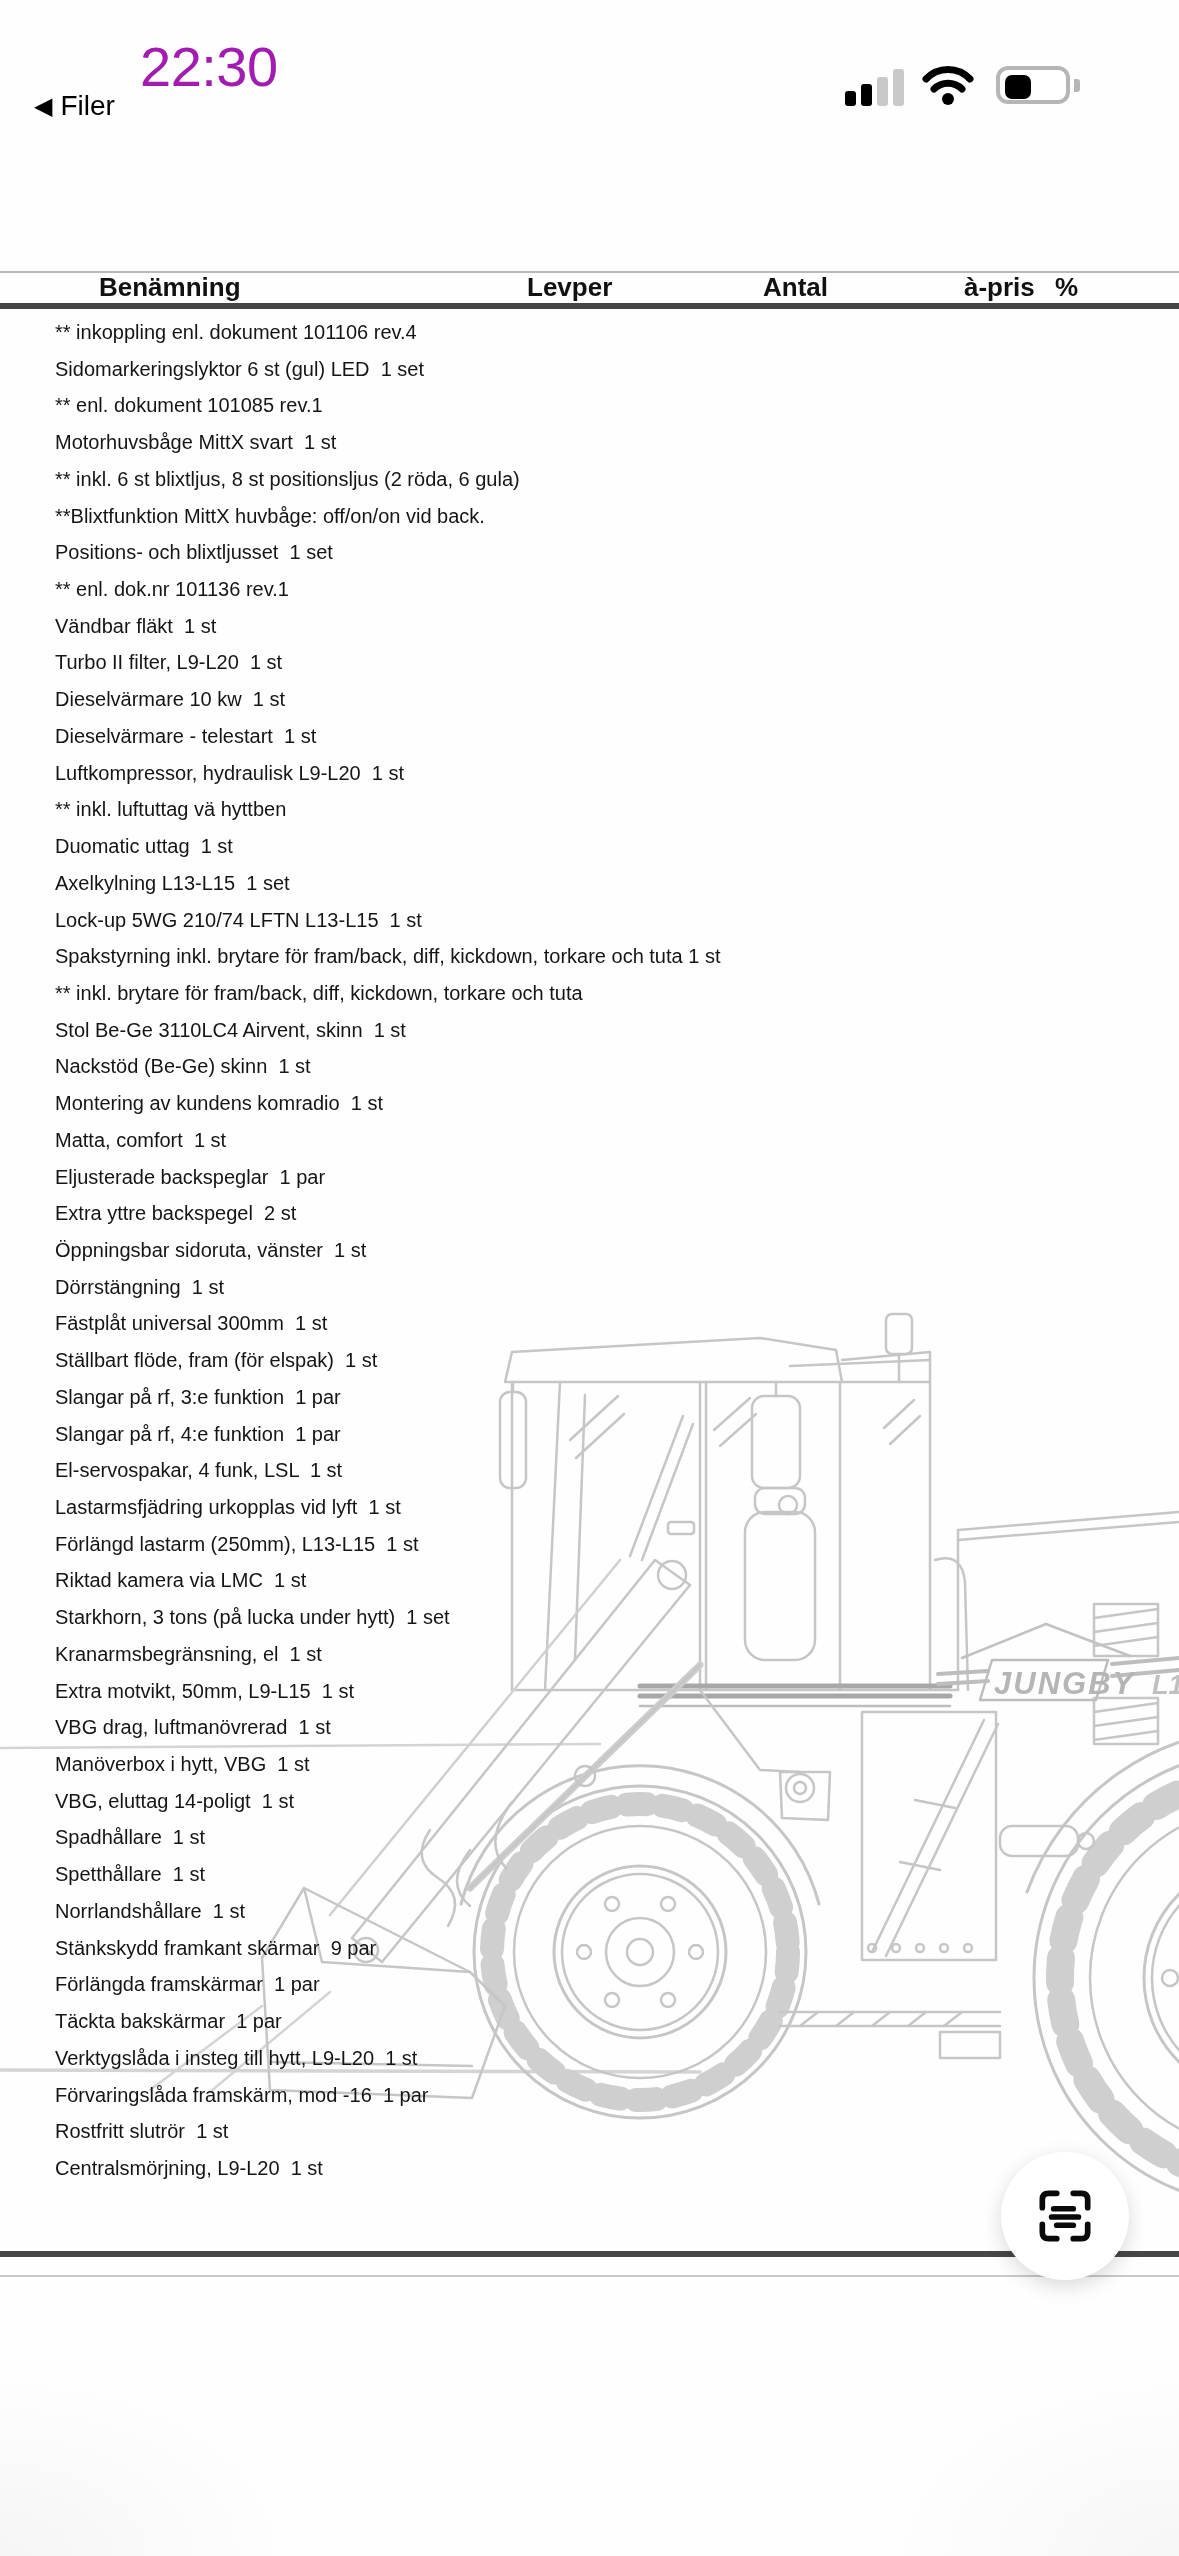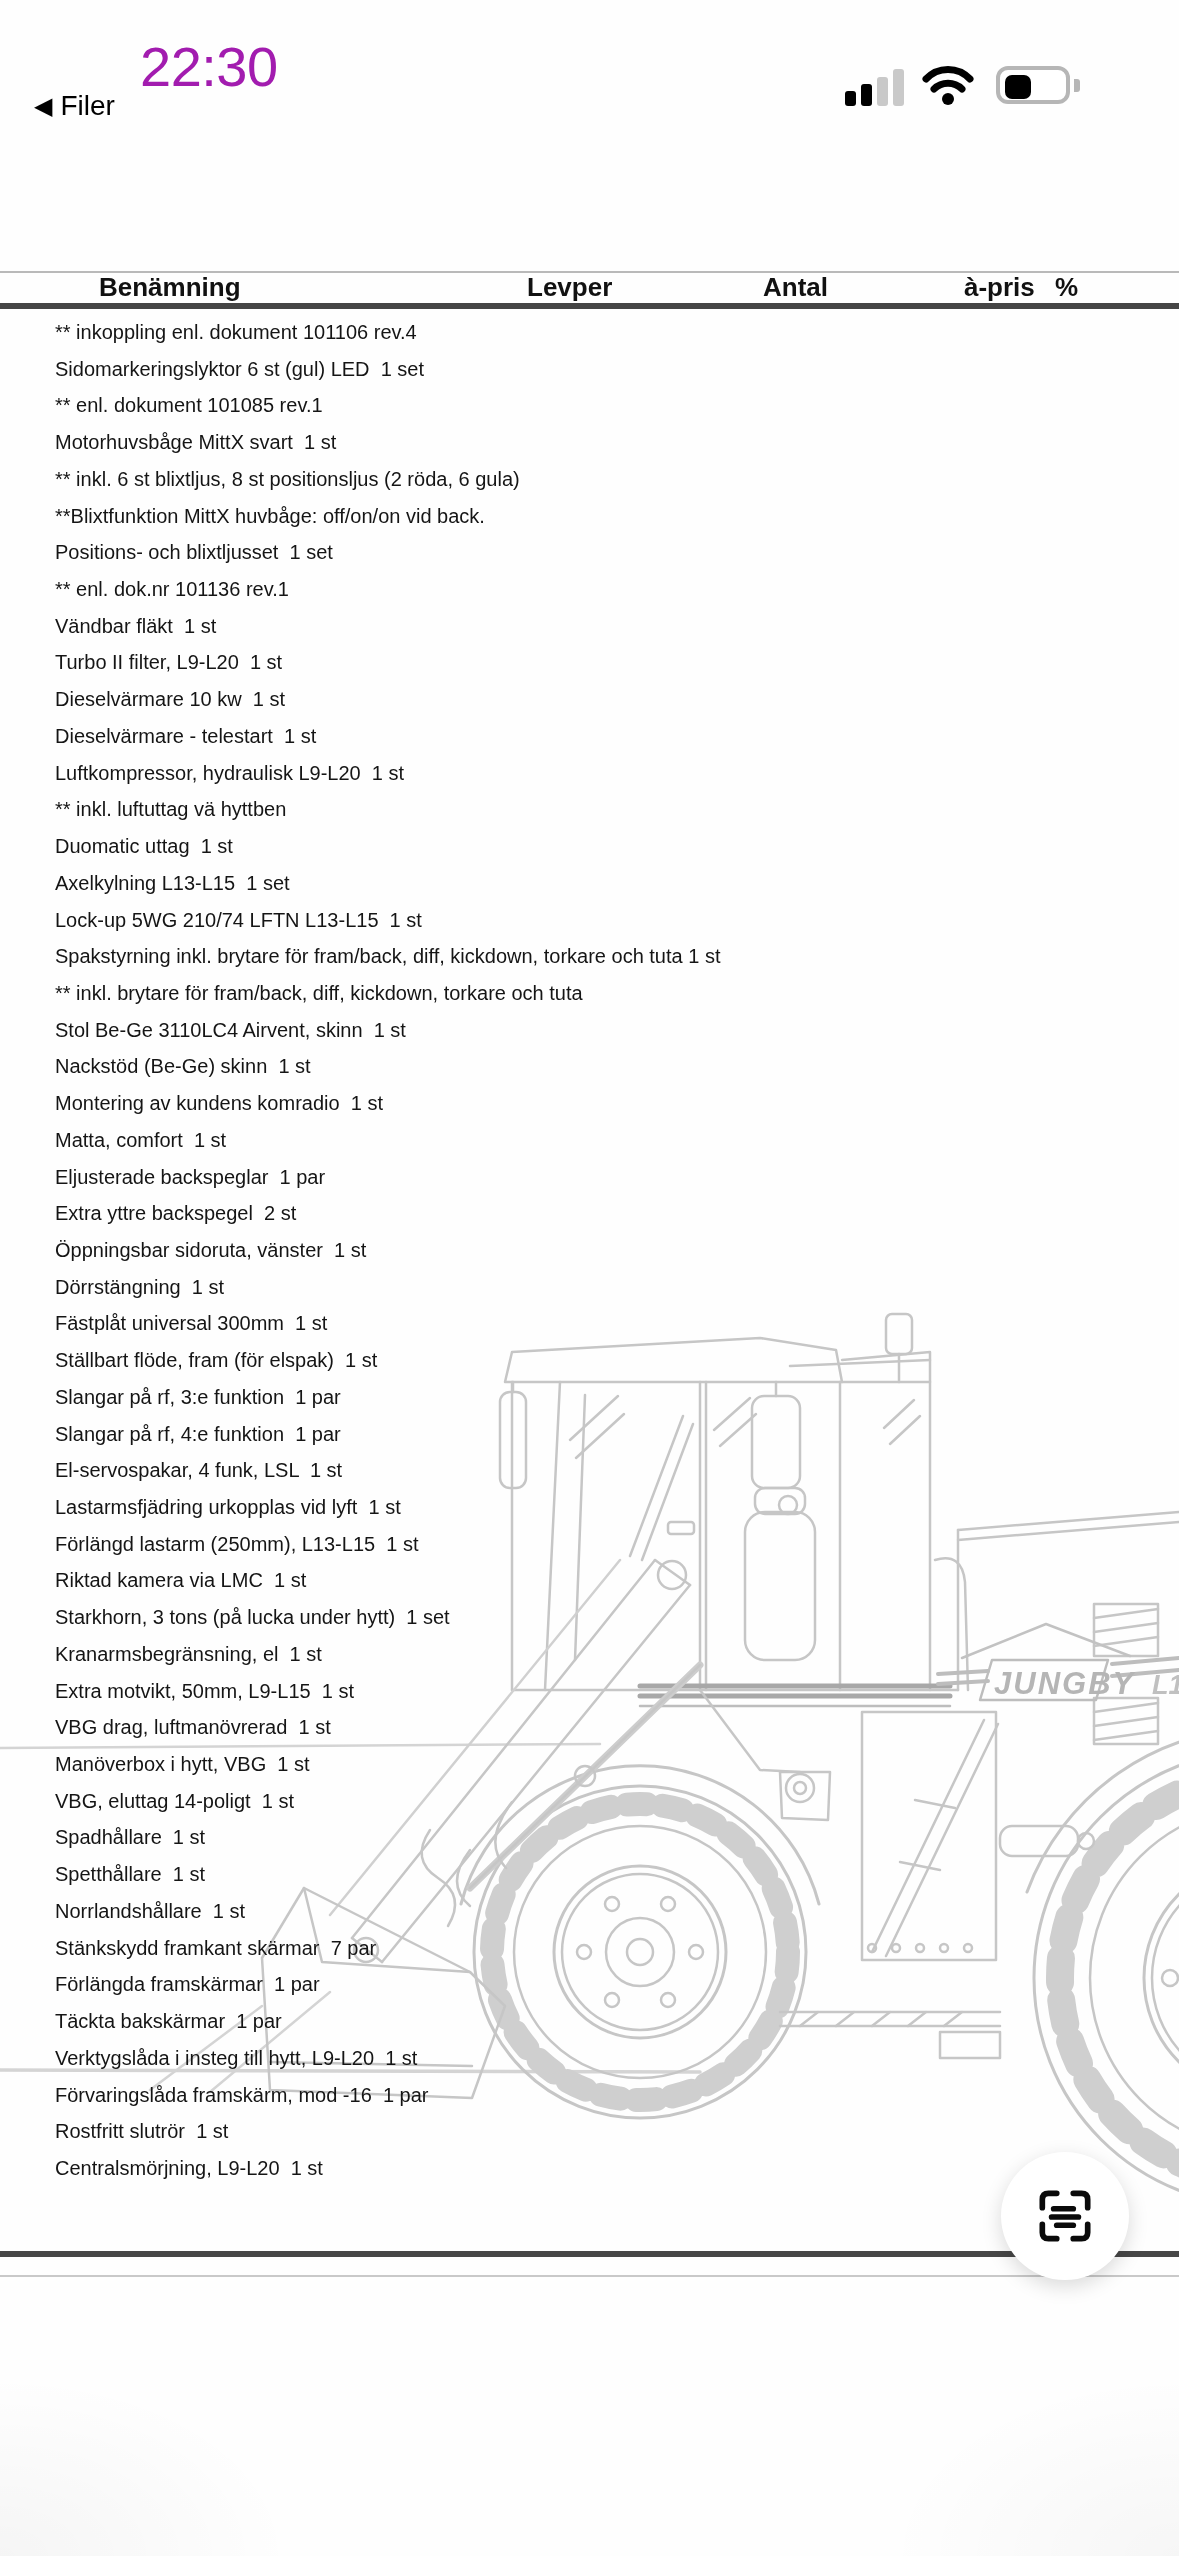--- a/index.html
+++ b/index.html
@@ -249,21 +249,21 @@
         <div class="row">Riktad kamera via LMC  1 st</div>
         <div class="row">Starkhorn, 3 tons (på lucka under hytt)  1 set</div>
         <div class="row">Kranarmsbegränsning, el  1 st</div>
         <div class="row">Extra motvikt, 50mm, L9-L15  1 st</div>
         <div class="row">VBG drag, luftmanövrerad  1 st</div>
         <div class="row">Manöverbox i hytt, VBG  1 st</div>
         <div class="row">VBG, eluttag 14-poligt  1 st</div>
         <div class="row">Spadhållare  1 st</div>
         <div class="row">Spetthållare  1 st</div>
         <div class="row">Norrlandshållare  1 st</div>
-        <div class="row">Stänkskydd framkant skärmar  7 par</div>
+        <div class="row">Stänkskydd framkant skärmar  9 par</div>
         <div class="row">Förlängda framskärmar  1 par</div>
         <div class="row">Täckta bakskärmar  1 par</div>
         <div class="row">Verktygslåda i insteg till hytt, L9-L20  1 st</div>
         <div class="row">Förvaringslåda framskärm, mod -16  1 par</div>
         <div class="row">Rostfritt slutrör  1 st</div>
         <div class="row">Centralsmörjning, L9-L20  1 st</div>
       </div>
     <div class="rule-thick-bottom"></div>
     <div class="rule-thin-bottom"></div>
     <div class="vignette"></div>

